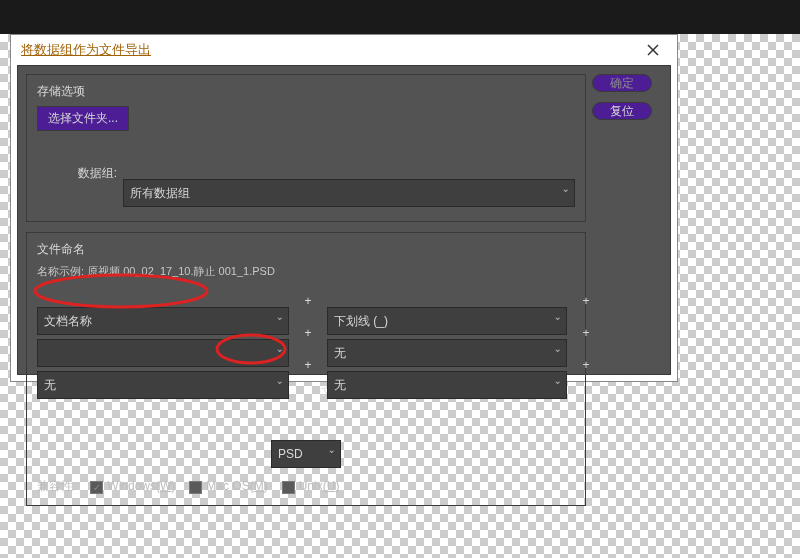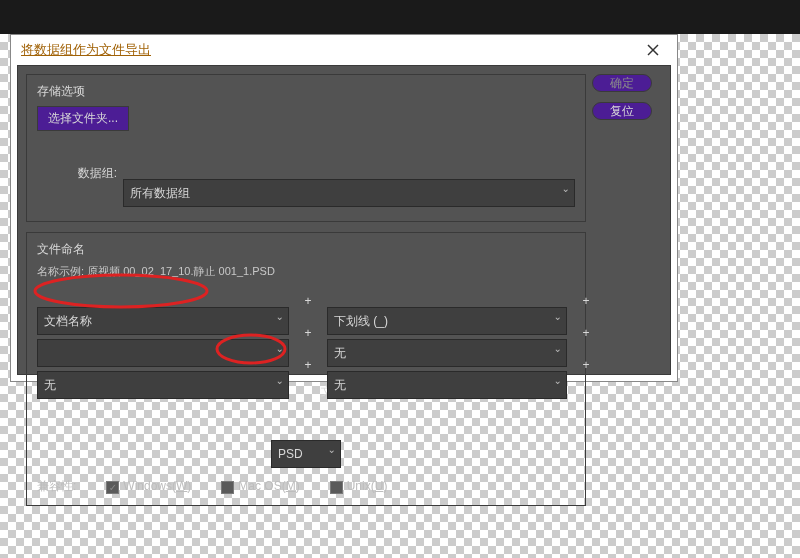--- a/index.html
+++ b/index.html
@@ -23,21 +23,21 @@
 .lbl { width: 86px; text-align: right; padding-right: 6px; color: #d8d8d8; }
 .select { background: #3f3f3f; border: 1px solid #2a2a2a; color: #d8d8d8; height: 28px; padding: 0 6px; display: flex; align-items: center; position: relative; margin-top: 40px; }
 .select .chev { position: absolute; right: 4px; top: 3px; font-size: 10px; color: #bbb; }
 .side-btn { width: 60px; height: 18px; border-radius: 13px; background: #4c1d95; border: 1px solid #3a3a3a; color: #d8d8d8; display: flex; align-items: center; justify-content: center; margin-bottom: 10px; cursor: pointer; }
 .side-btn.dis { color: #8a8a8a; }
 .example { color: #c8c8c8; font-size: 11px; margin-bottom: 8px; }
 .name-grid { display: grid; grid-template-columns: 252px 26px 240px 26px; grid-auto-rows: 28px; gap: 4px 6px; align-items: center; }
 .plus { color: #d8d8d8; text-align: center; }
 .ext-row { display: flex; align-items: center; margin-top: 4px; flex-direction: column; }
 .ext-row .lbl { width: 168px; }
-.compat { display: flex; align-items: center; gap: 30px; margin-top: 10px; color: #bdbdbd; }
+.compat { display: flex; align-items: center; gap: 14px; margin-top: 10px; color: #bdbdbd; }
 .cb { width: 13px; height: 13px; border: 1px solid #7a7a7a; background: #5a5a5a; display: inline-block; margin-right: 4px; vertical-align: middle; }
 .cb.checked::after { content: "✓"; font-size: 10px; color: #888; display: block; text-align: center; line-height: 11px; }
 .underline { text-decoration: underline; }
 .annot { position: absolute; pointer-events: none; }
 .annot svg { overflow: visible; }
 </style>
 </head>
 <body>
 
 <div class="bg-top"></div>

